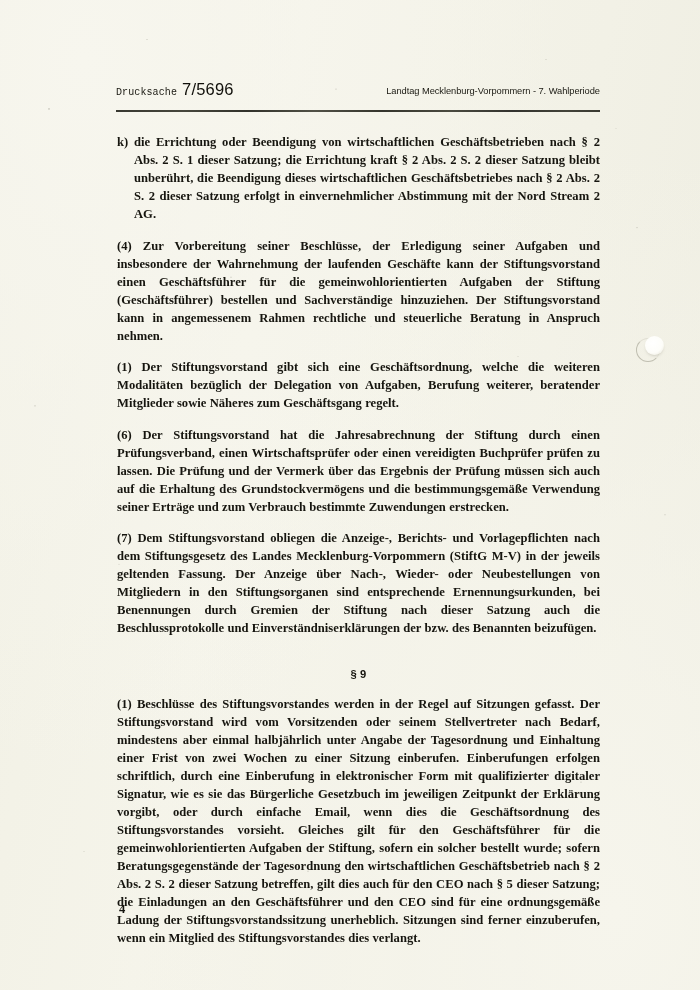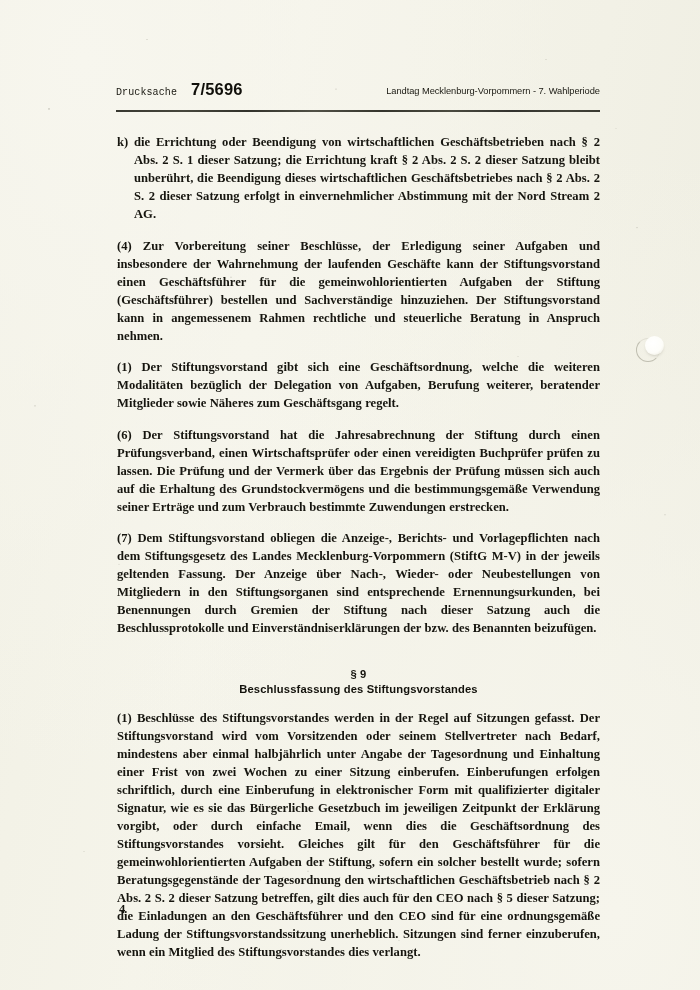--- a/index.html
+++ b/index.html
@@ -87,23 +87,23 @@
     font-family: "Liberation Sans", "DejaVu Sans", sans-serif;
   }
   .doc-label {
     font-size: 10px;
     letter-spacing: .1px;
     color: #1a1912;
     font-family: Liberation Mono, monospace;
   }
   .doc-number {
     font-size: 16.5px;
-    font-weight: bold;
+    font-weight: normal;
     letter-spacing: .2px;
-    margin-left: 14px;
+    margin-left: 5px;
     color: #100f0a;
   }
   .header-left { white-space: nowrap; }
   .header-right {
     font-size: 9.3px;
     letter-spacing: -.05px;
     white-space: nowrap;
     color: #1a1912;
     transform: translateY(-1px);
   }
@@ -194,21 +194,20 @@
     <p class="para">(4) Zur Vorbereitung seiner Beschlüsse, der Erledigung seiner Aufgaben und insbesondere der Wahrnehmung der laufenden Geschäfte kann der Stiftungsvorstand einen Geschäftsführer für die gemeinwohlorientierten Aufgaben der Stiftung (Geschäftsführer) bestellen und Sachverständige hinzuziehen. Der Stiftungsvorstand kann in angemessenem Rahmen rechtliche und steuerliche Beratung in Anspruch nehmen.</p>
 
     <p class="para">(1) Der Stiftungsvorstand gibt sich eine Geschäftsordnung, welche die weiteren Modalitäten bezüglich der Delegation von Aufgaben, Berufung weiterer, beratender Mitglieder sowie Näheres zum Geschäftsgang regelt.</p>
 
     <p class="para">(6) Der Stiftungsvorstand hat die Jahresabrechnung der Stiftung durch einen Prüfungsverband, einen Wirtschaftsprüfer oder einen vereidigten Buchprüfer prüfen zu lassen. Die Prüfung und der Vermerk über das Ergebnis der Prüfung müssen sich auch auf die Erhaltung des Grundstockvermögens und die bestimmungsgemäße Verwendung seiner Erträge und zum Verbrauch bestimmte Zuwendungen erstrecken.</p>
 
     <p class="para tight">(7) Dem Stiftungsvorstand obliegen die Anzeige-, Berichts- und Vorlagepflichten nach dem Stiftungsgesetz des Landes Mecklenburg-Vorpommern (StiftG M-V) in der jeweils geltenden Fassung. Der Anzeige über Nach-, Wieder- oder Neubestellungen von Mitgliedern in den Stiftungsorganen sind entsprechende Ernennungsurkunden, bei Benennungen durch Gremien der Stiftung nach dieser Satzung auch die Beschlussprotokolle und Einverständniserklärungen der bzw. des Benannten beizufügen.</p>
 
     <div class="section-heading">
       <span class="sec-no">§ 9</span>
-      <span class="sec-title">Beschlussfassung des Stiftungsvorstandes</span>
     </div>
 
     <p class="para">(1) Beschlüsse des Stiftungsvorstandes werden in der Regel auf Sitzungen gefasst. Der Stiftungsvorstand wird vom Vorsitzenden oder seinem Stellvertreter nach Bedarf, mindestens aber einmal halbjährlich unter Angabe der Tagesordnung und Einhaltung einer Frist von zwei Wochen zu einer Sitzung einberufen. Einberufungen erfolgen schriftlich, durch eine Einberufung in elektronischer Form mit qualifizierter digitaler Signatur, wie es sie das Bürgerliche Gesetzbuch im jeweiligen Zeitpunkt der Erklärung vorgibt, oder durch einfache Email, wenn dies die Geschäftsordnung des Stiftungsvorstandes vorsieht. Gleiches gilt für den Geschäftsführer für die gemeinwohlorientierten Aufgaben der Stiftung, sofern ein solcher bestellt wurde; sofern Beratungsgegenstände der Tagesordnung den wirtschaftlichen Geschäftsbetrieb nach § 2 Abs. 2 S. 2 dieser Satzung betreffen, gilt dies auch für den CEO nach § 5 dieser Satzung; die Einladungen an den Geschäftsführer und den CEO sind für eine ordnungsgemäße Ladung der Stiftungsvorstandssitzung unerheblich. Sitzungen sind ferner einzuberufen, wenn ein Mitglied des Stiftungsvorstandes dies verlangt.</p>
 
 
   </div>
 
   <div class="page-number">4</div>
 
 </div>

